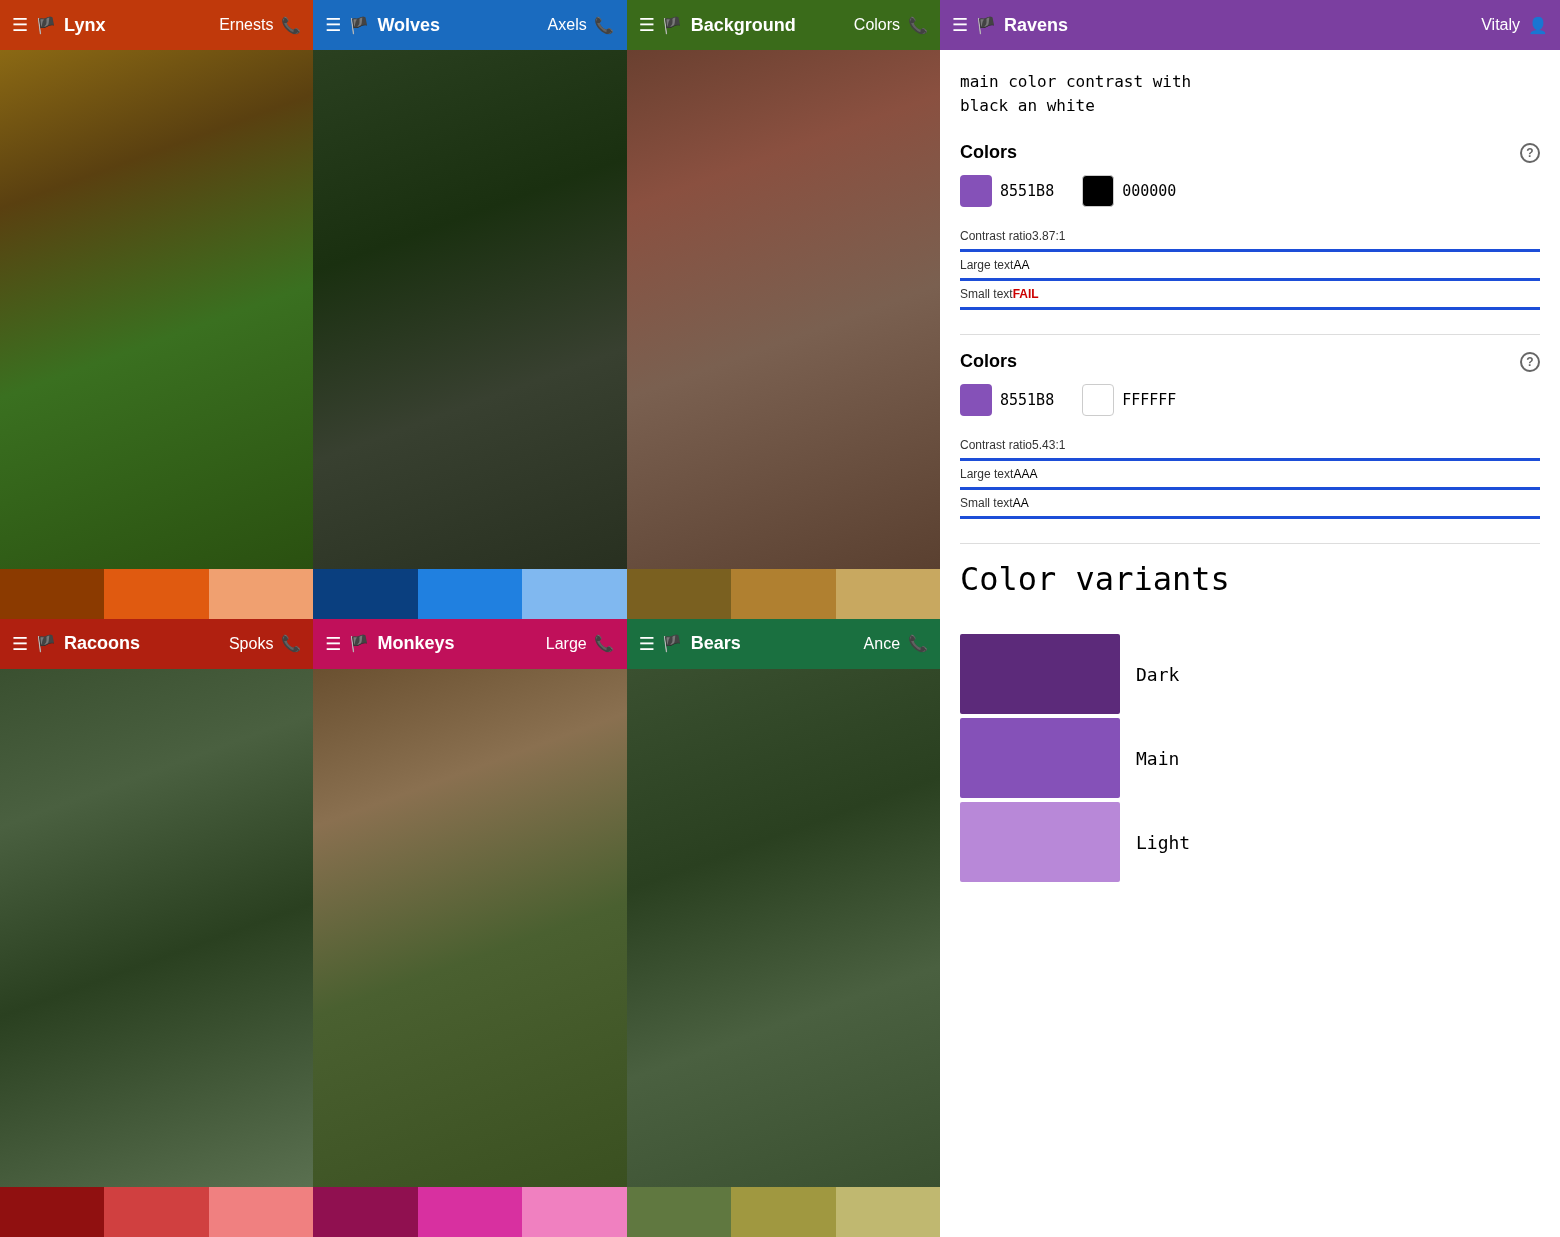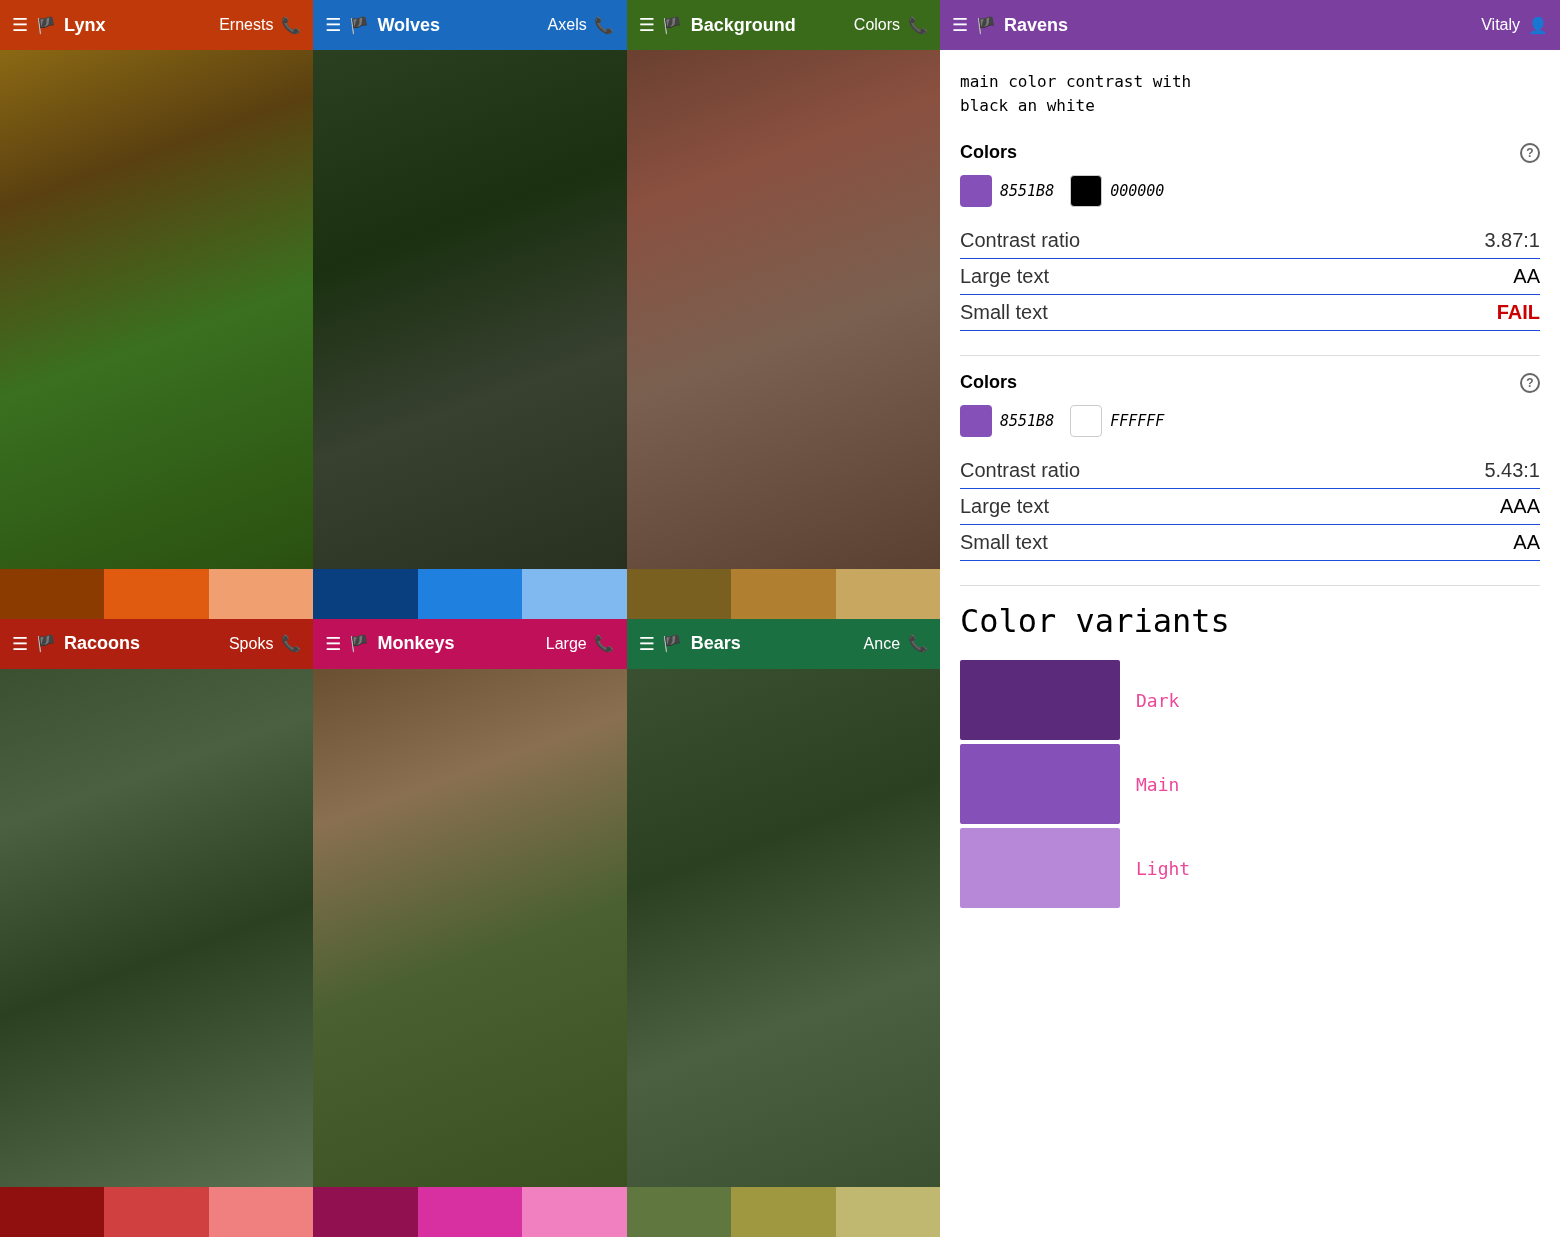--- a/index.html
+++ b/index.html
@@ -177,23 +177,22 @@
       align-items: center;
       justify-content: center;
       font-size: 12px;
       color: #666;
       cursor: pointer;
     }
 
     .color-pair {
       display: flex;
       align-items: center;
-      gap: 16px;
+      gap: 28px;
       margin-bottom: 16px;
-      font-style: italic;
     }
 
     .color-chip {
       display: flex;
       align-items: center;
       gap: 8px;
       font-size: 15px;
       font-family: monospace;
     }
 
@@ -203,24 +202,24 @@
       border-radius: 4px;
     }
 
     .accessibility-table {
       width: 100%;
       margin-bottom: 24px;
     }
 
     .accessibility-row {
       display: flex;
-      justify-content: space-between;
+      justify-content: flex-start;
       padding: 6px 0;
-      font-size: 20px;
-      border-bottom: 1px solid #1d4ed8;
+      font-size: 12px;
+      border-bottom: 3px solid #1d4ed8;
     }
 
     .accessibility-row .label {
       color: #333;
     }
 
     .accessibility-row .value {
       color: #333;
       font-weight: 500;
     }
@@ -233,40 +232,40 @@
       height: 1px;
       background: #ddd;
       margin: 16px 0;
     }
 
     .color-variants-title {
       font-size: 32px;
       font-family: monospace;
       font-weight: normal;
       color: #000;
-      margin-bottom: 20px;
+      margin-bottom: 36px;
     }
 
     .variant-row {
       display: flex;
       align-items: center;
       margin-bottom: 4px;
     }
 
     .variant-swatch {
       width: 160px;
       height: 80px;
       margin-right: 16px;
       border-radius: 2px;
     }
 
     .variant-label {
       font-size: 18px;
       font-family: monospace;
-      color: #ec4899;
+      color: #000000;
     }
   </style>
 </head>
 <body>
 
 <div class="main-area">
 
 <div class="team-panel lynx">
       <div class="team-header" style="background:#c0390b">
         <div class="team-header-left">

